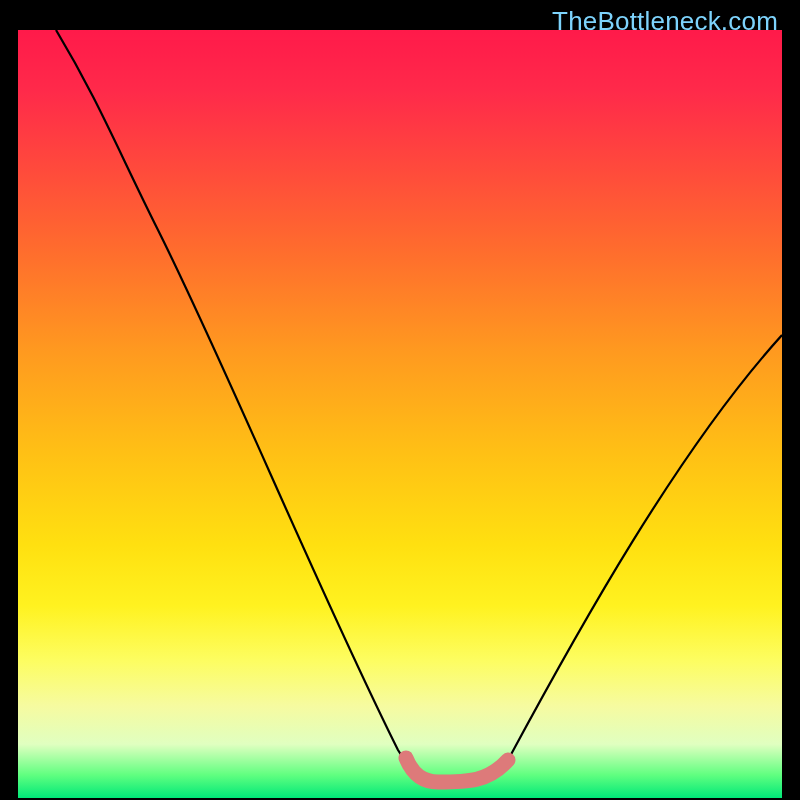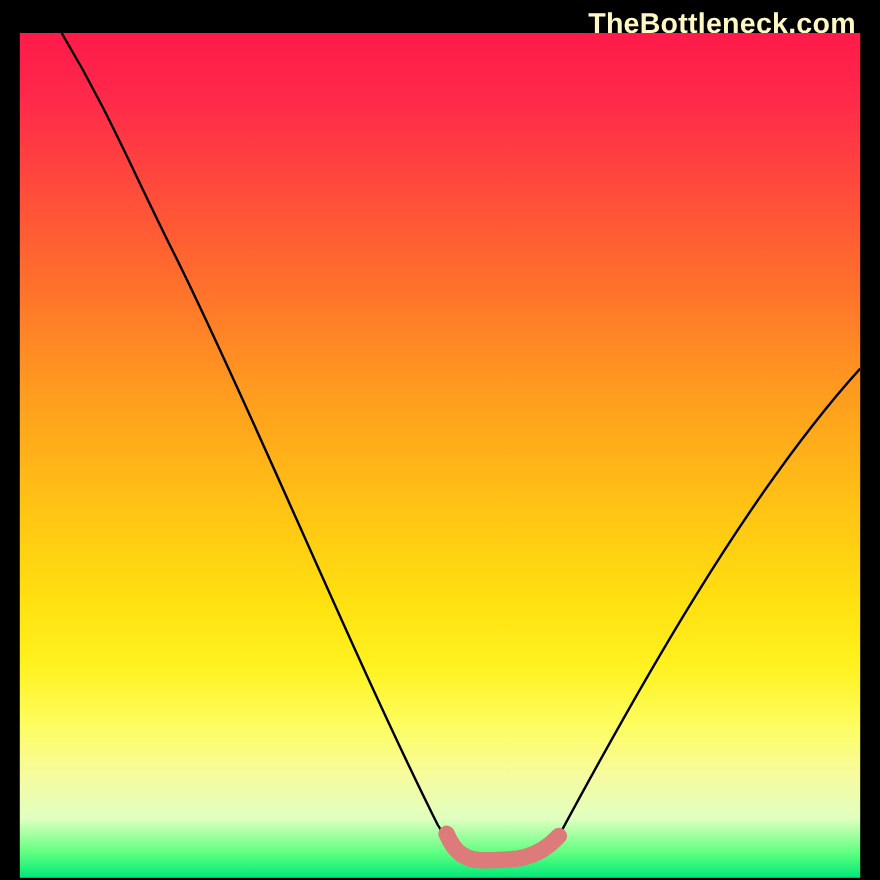--- a/index.html
+++ b/index.html
@@ -39,22 +39,22 @@
       #60ff80 97%,
       #00e878 100%
     );
   }
   .watermark {
     position: absolute;
     top: 6px;
     right: 22px;
     font-family: Arial, Helvetica, sans-serif;
     font-size: 26px;
-    font-weight: 700;
-    color: #fef9c3;
+    font-weight: 400;
+    color: #7dd3fc;
     letter-spacing: 0.2px;
   }
   svg.curves {
     position: absolute;
     left: 0;
     top: 0;
     width: 764px;
     height: 768px;
     pointer-events: none;
   }

